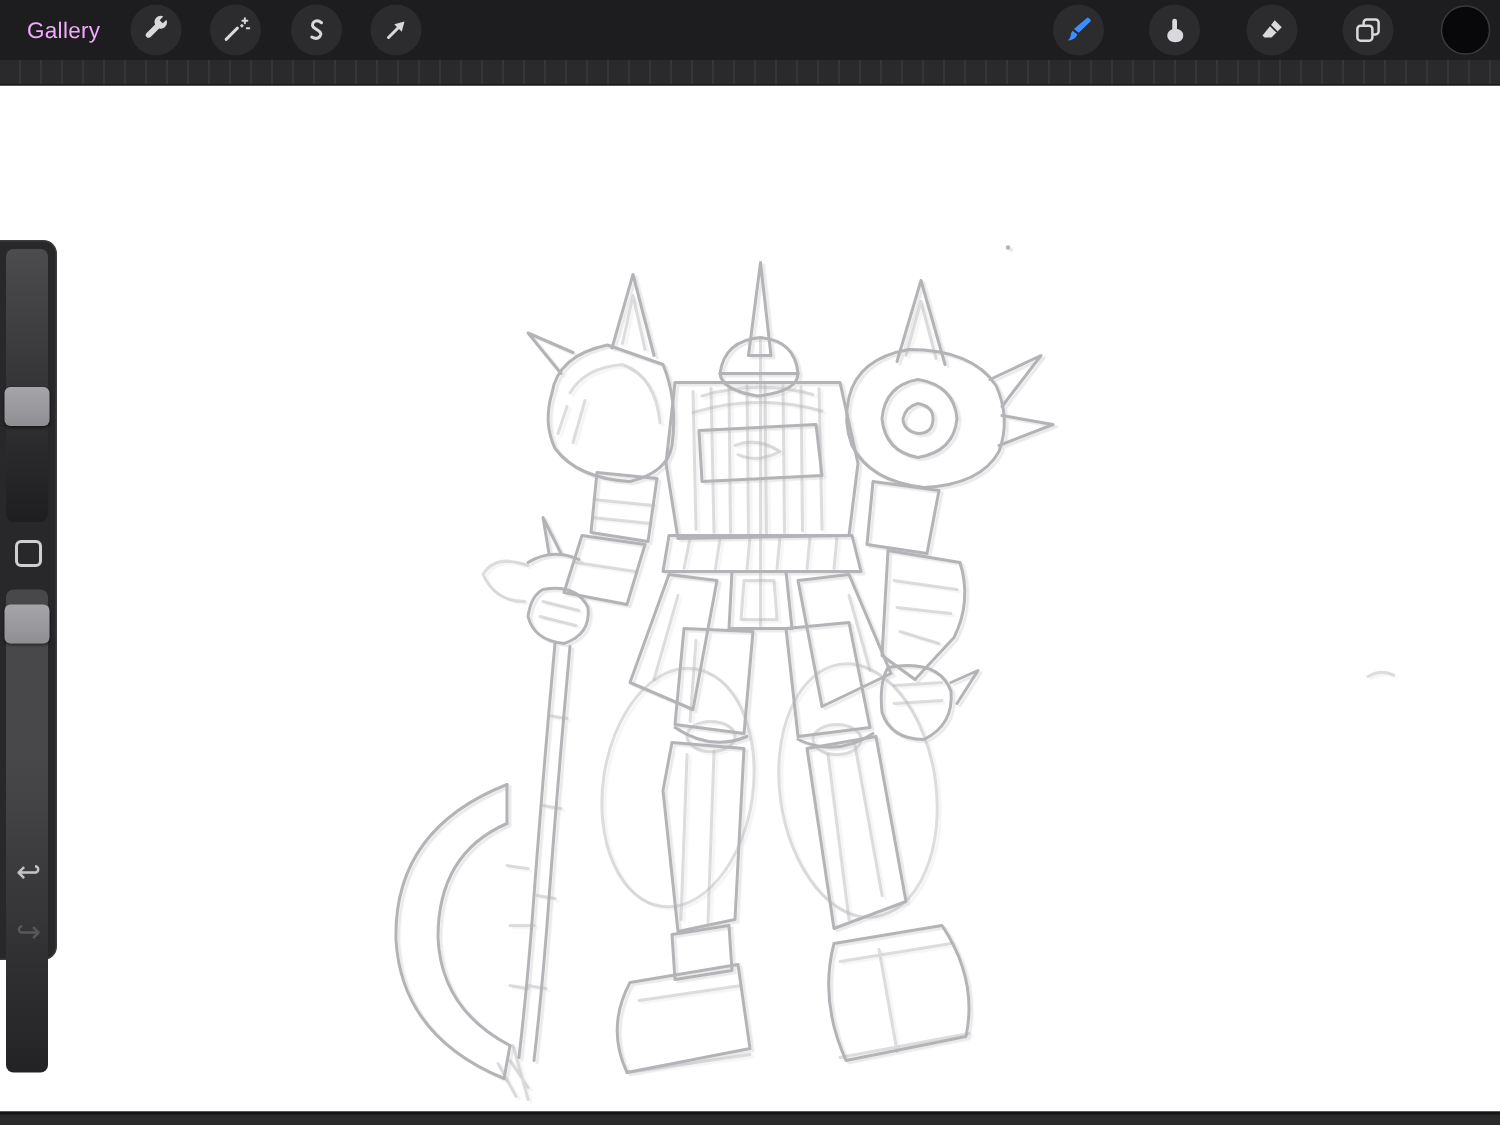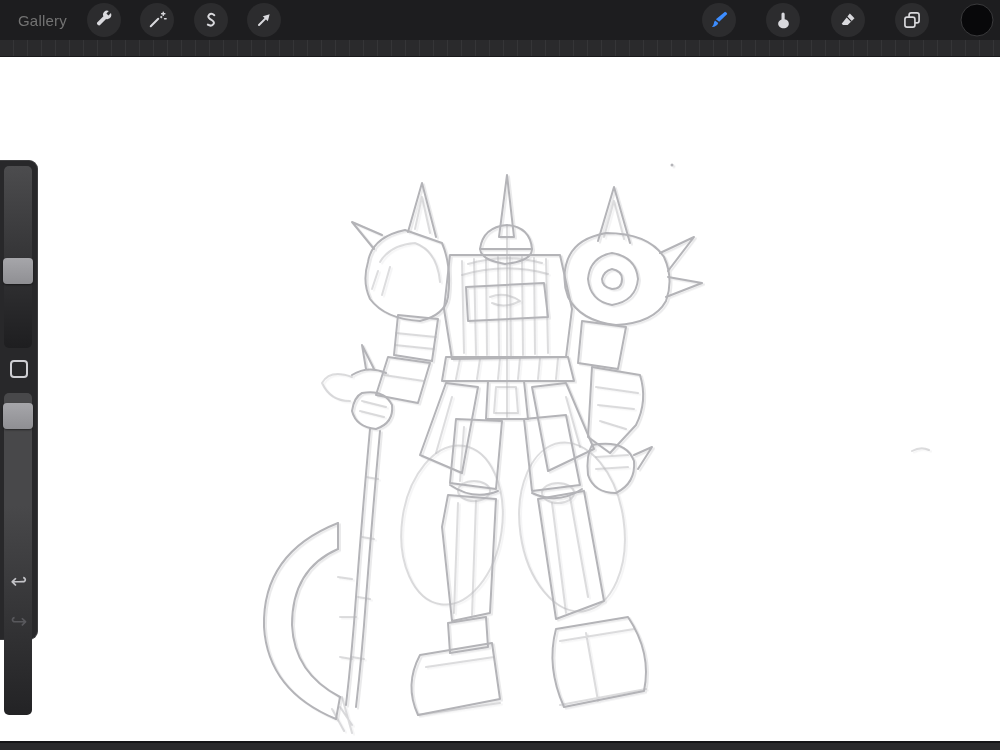--- a/index.html
+++ b/index.html
@@ -23,21 +23,21 @@
   }
   .edge-bottom{
     position:absolute;left:0;top:741px;width:1000px;height:9px;background:#2a2a2c;
     border-top:2px solid #151517;box-sizing:border-box;
   }
 
   
   .topbar{position:absolute;left:0;top:0;width:1000px;height:40px;background:#1d1d1f;z-index:10;}
   .gallery{
     position:absolute;left:18px;top:0;height:40px;display:flex;align-items:center;
-    color:#737373;font-size:15px;letter-spacing:.2px;cursor:default;
+    color:#f0abfc;font-size:15px;letter-spacing:.2px;cursor:default;
   }
   .tool-btn{
     position:absolute;top:3px;width:34px;height:34px;border:none;padding:0;margin:0;
     border-radius:50%;background:#2c2c2e;display:flex;align-items:center;justify-content:center;
     cursor:pointer;
   }
   .tool-btn svg{display:block;}
   .color-btn{background:transparent;}
 
   

